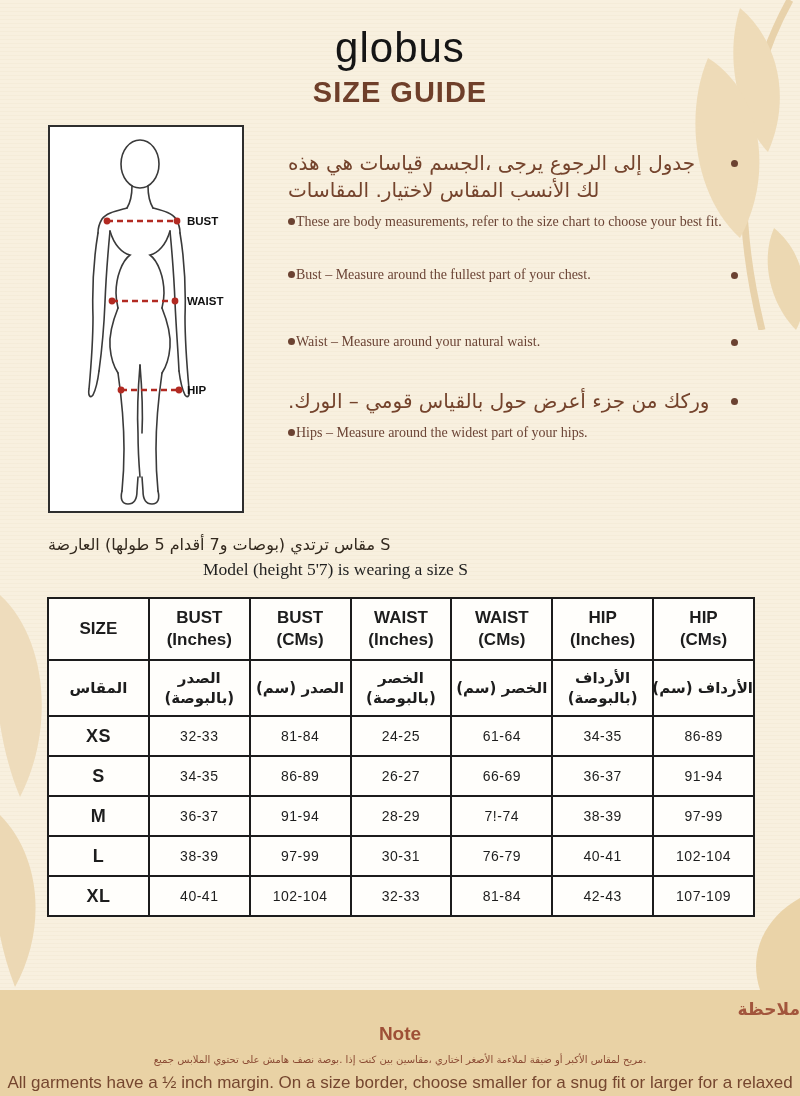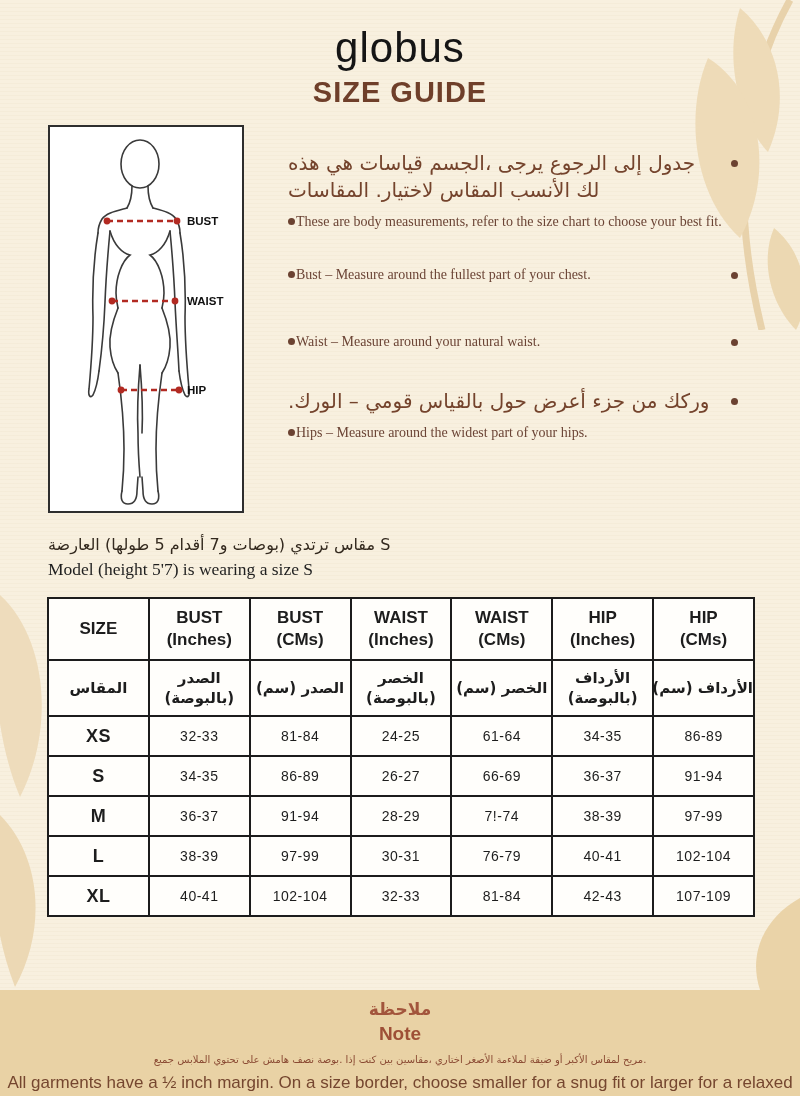--- a/index.html
+++ b/index.html
@@ -36,41 +36,41 @@
     font-family:"Liberation Serif",serif;font-size:14px;line-height:26px;color:#6b4435;}
   .bullet.en .dot{margin-top:9px;}
   .gap-a{margin-top:27px;}
   .gap-b{margin-top:41px;}
   .gap-c{margin-top:33px;}
   .aw{display:inline-block;}
 
   
   .model-note{position:absolute;left:48px;top:532px;width:420px;}
   .model-note .ar{font-family:"DejaVu Sans",sans-serif;font-size:16px;line-height:25px;color:#33291e;}
-  .model-note .en{font-family:"Liberation Serif",serif;font-size:17.5px;line-height:24px;color:#1f1f1f;}
+  .model-note .en{font-family:"Liberation Serif",serif;font-size:17.5px;line-height:24px;color:#1f1f1f;text-align:right;}
 
   
   .size-table{position:absolute;left:47px;top:597px;width:708px;border-collapse:collapse;
     table-layout:fixed;background:#ffffff;}
   .size-table td{border:2px solid #1c1c1c;text-align:center;vertical-align:middle;
     padding:0;color:#1d1d1d;background:#fffefb;}
   tr.hdr-en{height:62px;}
   tr.hdr-en td{font-size:17px;font-weight:800;line-height:22px;white-space:nowrap;}
   tr.hdr-ar{height:56px;}
   tr.hdr-ar td{font-family:"DejaVu Sans",sans-serif;font-size:15px;font-weight:700;
     line-height:20px;white-space:nowrap;}
   tr.data-row{height:40px;}
   tr.data-row td{font-size:14px;font-weight:500;letter-spacing:0.5px;}
   tr.data-row td.size-col{font-weight:800;font-size:18px;}
 
   
   .note-band{position:absolute;left:0;top:990px;width:800px;height:106px;background:#e9d2a5;
     z-index:2;text-align:center;}
   .note-title-ar{margin-top:7px;font-family:"DejaVu Sans",sans-serif;font-size:17px;
-    font-weight:700;color:#a2553c;line-height:24px;}
+    font-weight:700;color:#a2553c;line-height:24px;text-align:right;}
   .note-title-en{font-size:19px;font-weight:800;color:#9e4f36;line-height:25px;}
   .note-ar{margin-top:3px;font-family:"DejaVu Sans",sans-serif;font-size:10px;
     color:#8a4a33;line-height:22px;}
   .note-en{font-family:"Liberation Sans",sans-serif;font-size:17px;color:#75462f;line-height:23px;}
 </style>
 </head>
 <body>
 
 <div class="page">
 

